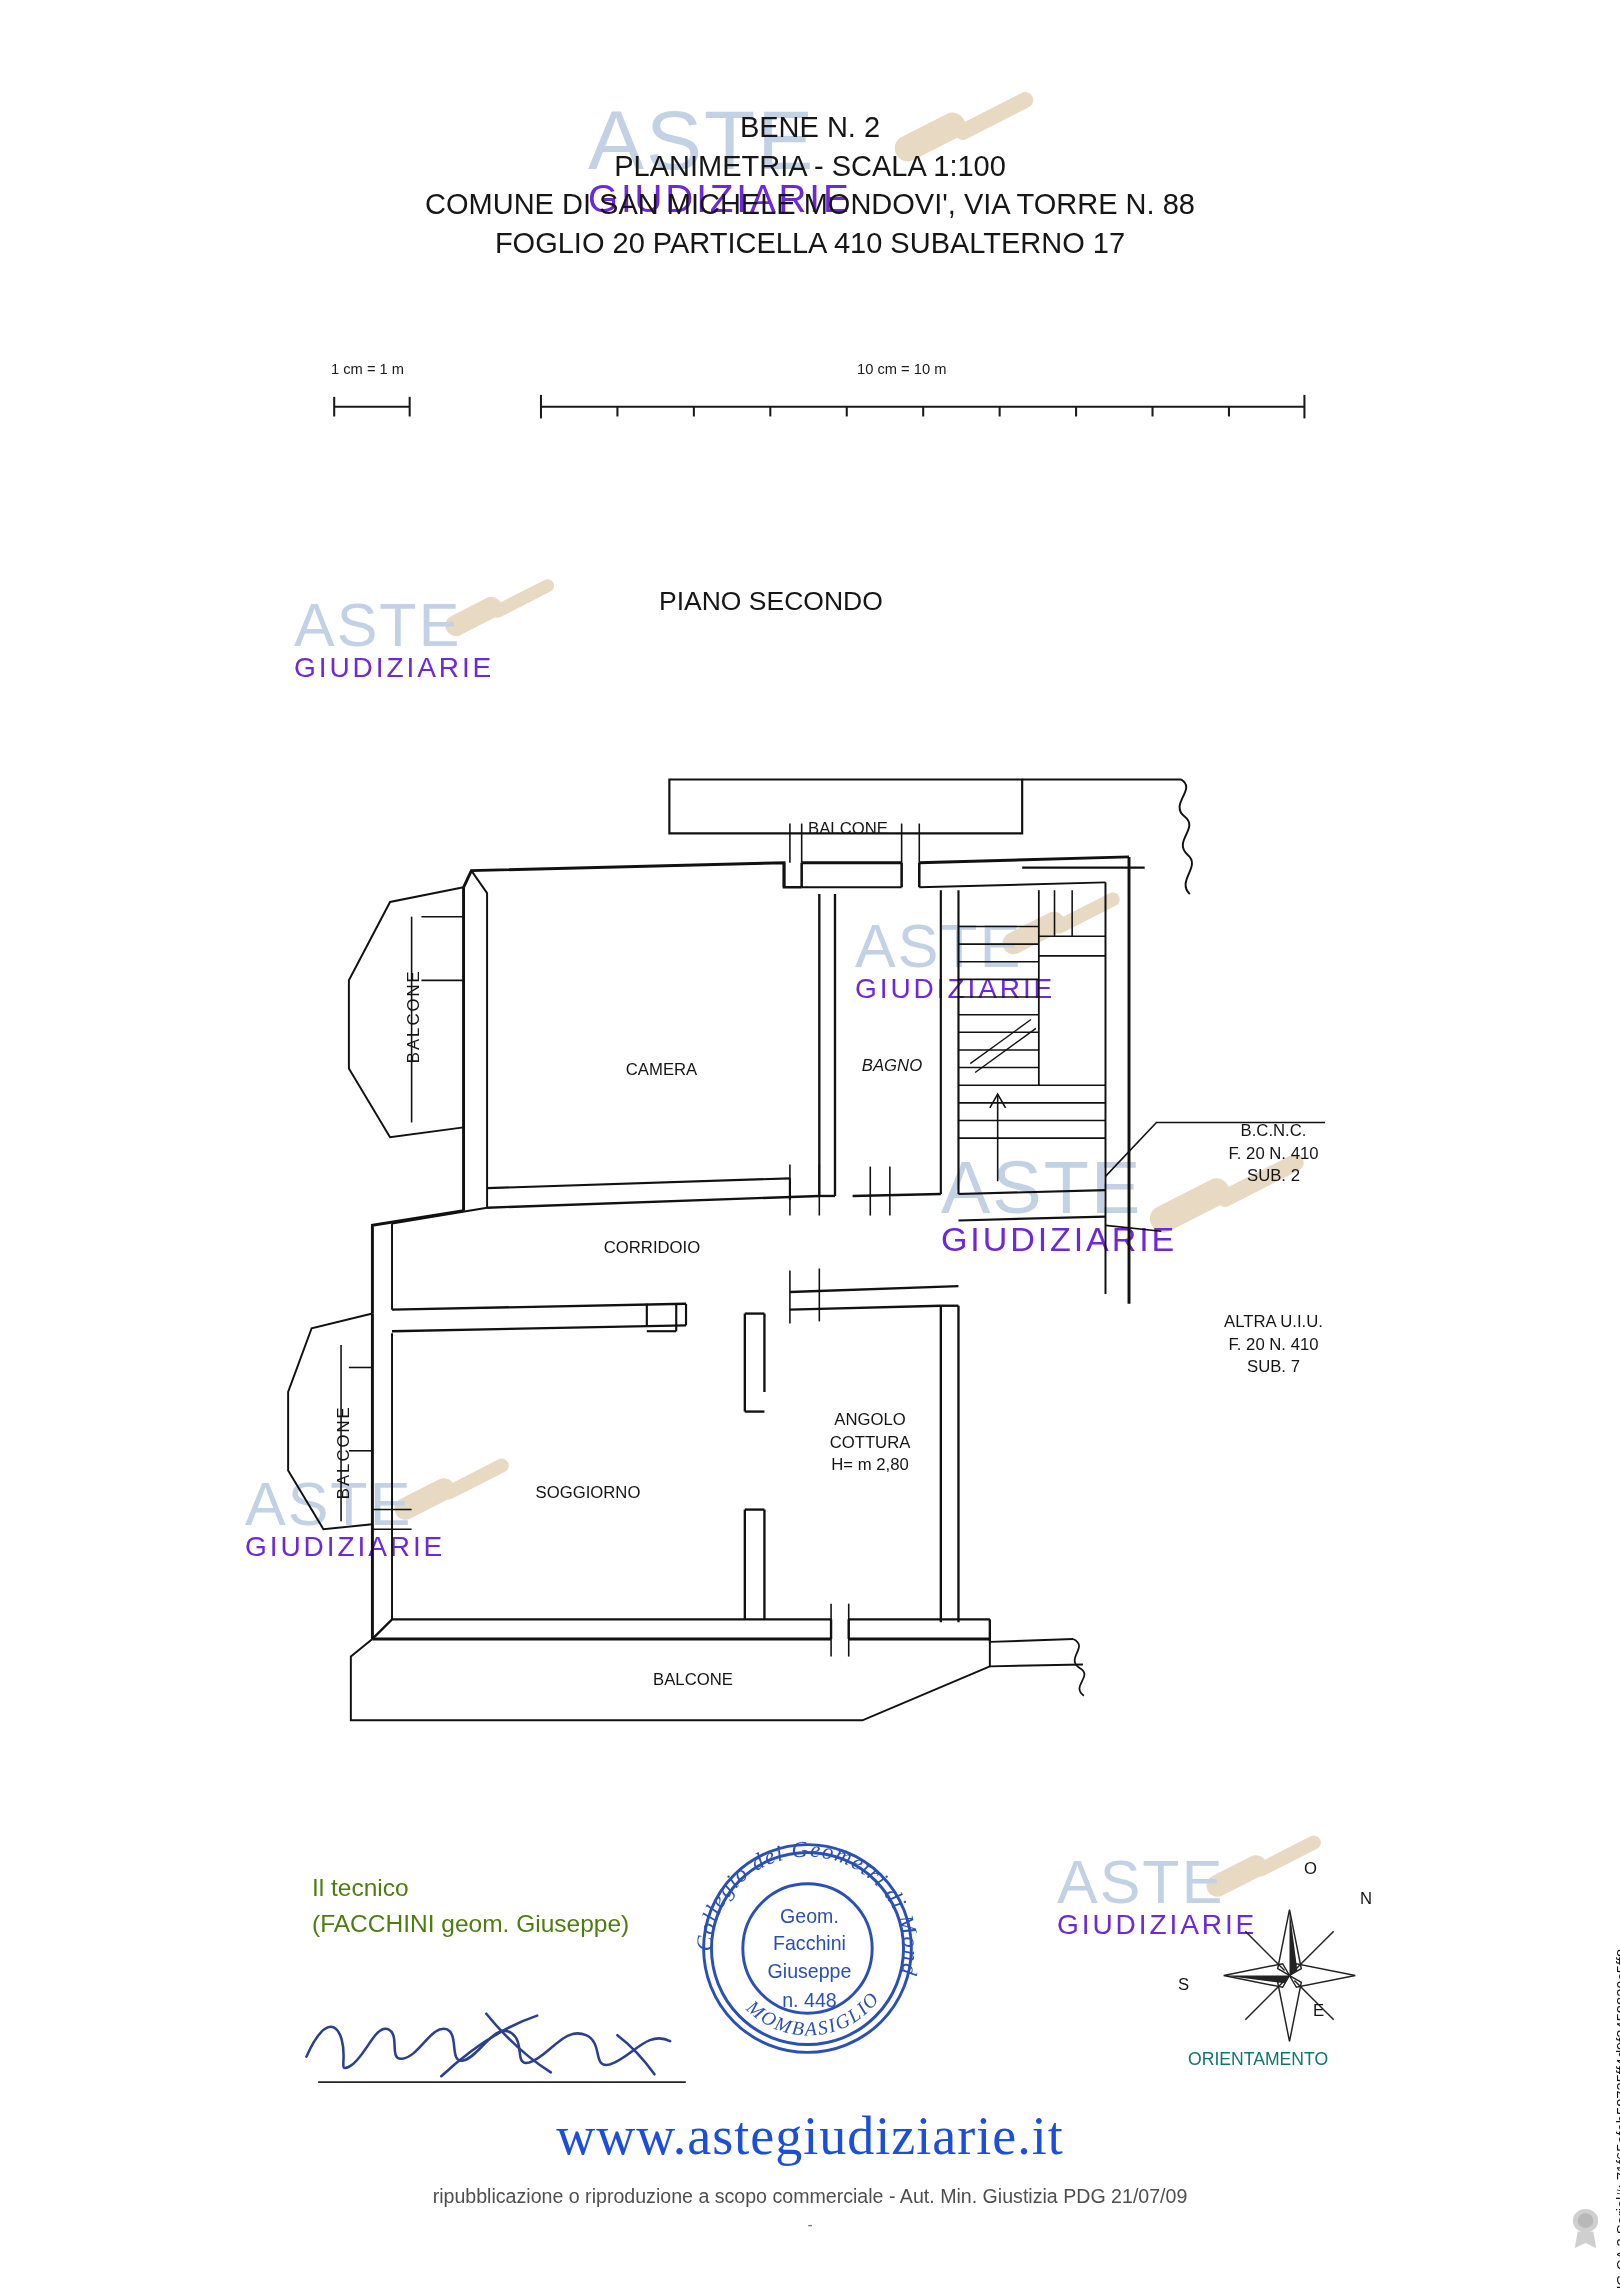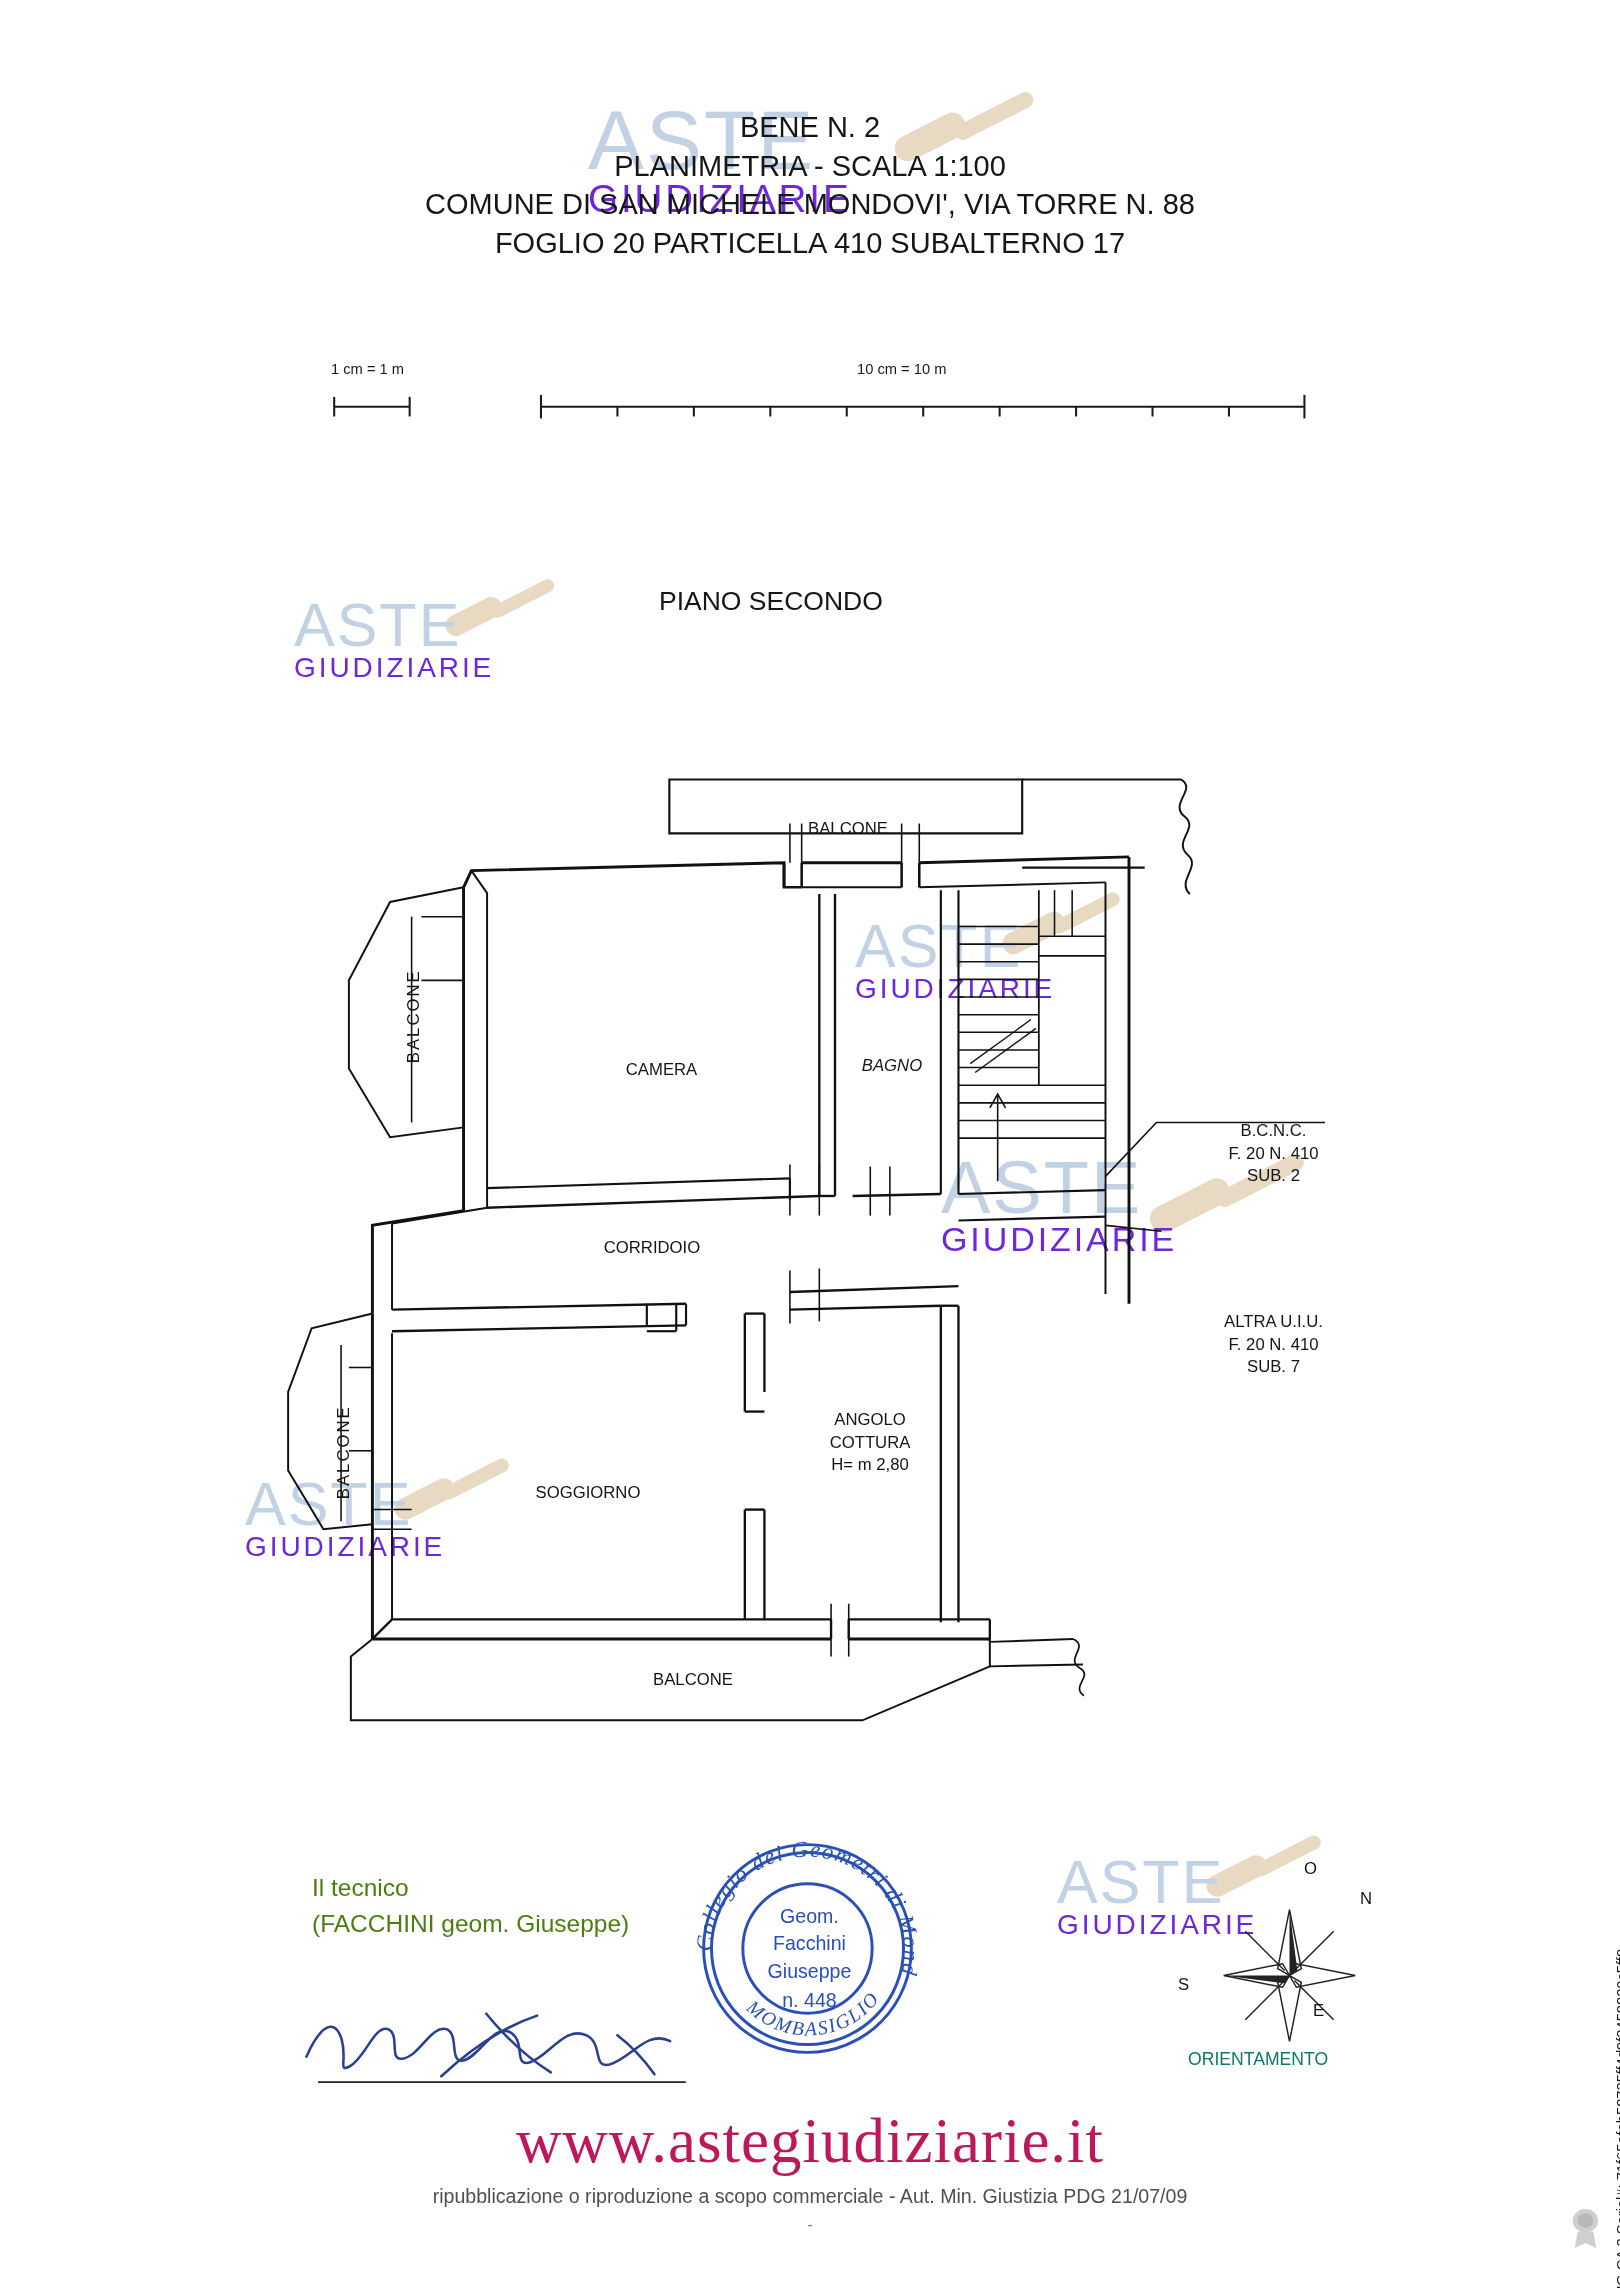--- a/index.html
+++ b/index.html
@@ -48,22 +48,22 @@
     background: #e8d9c3;
     border-radius: 8.8px;
     transform: rotate(-27deg);
   }
 
   .wm-url {
     position: absolute;
     left: 0; right: 0;
     text-align: center;
     font-family: "Liberation Serif", serif;
-    font-size: 63px;
-    color: #be185d;
+    font-size: 54px;
+    color: #1d4ed8;
     letter-spacing: 1px;
     z-index: 2;
     white-space: nowrap;
   }
 
   
   .title-block {
     position: absolute;
     top: 108px; left: 0; right: 0;
     text-align: center;

